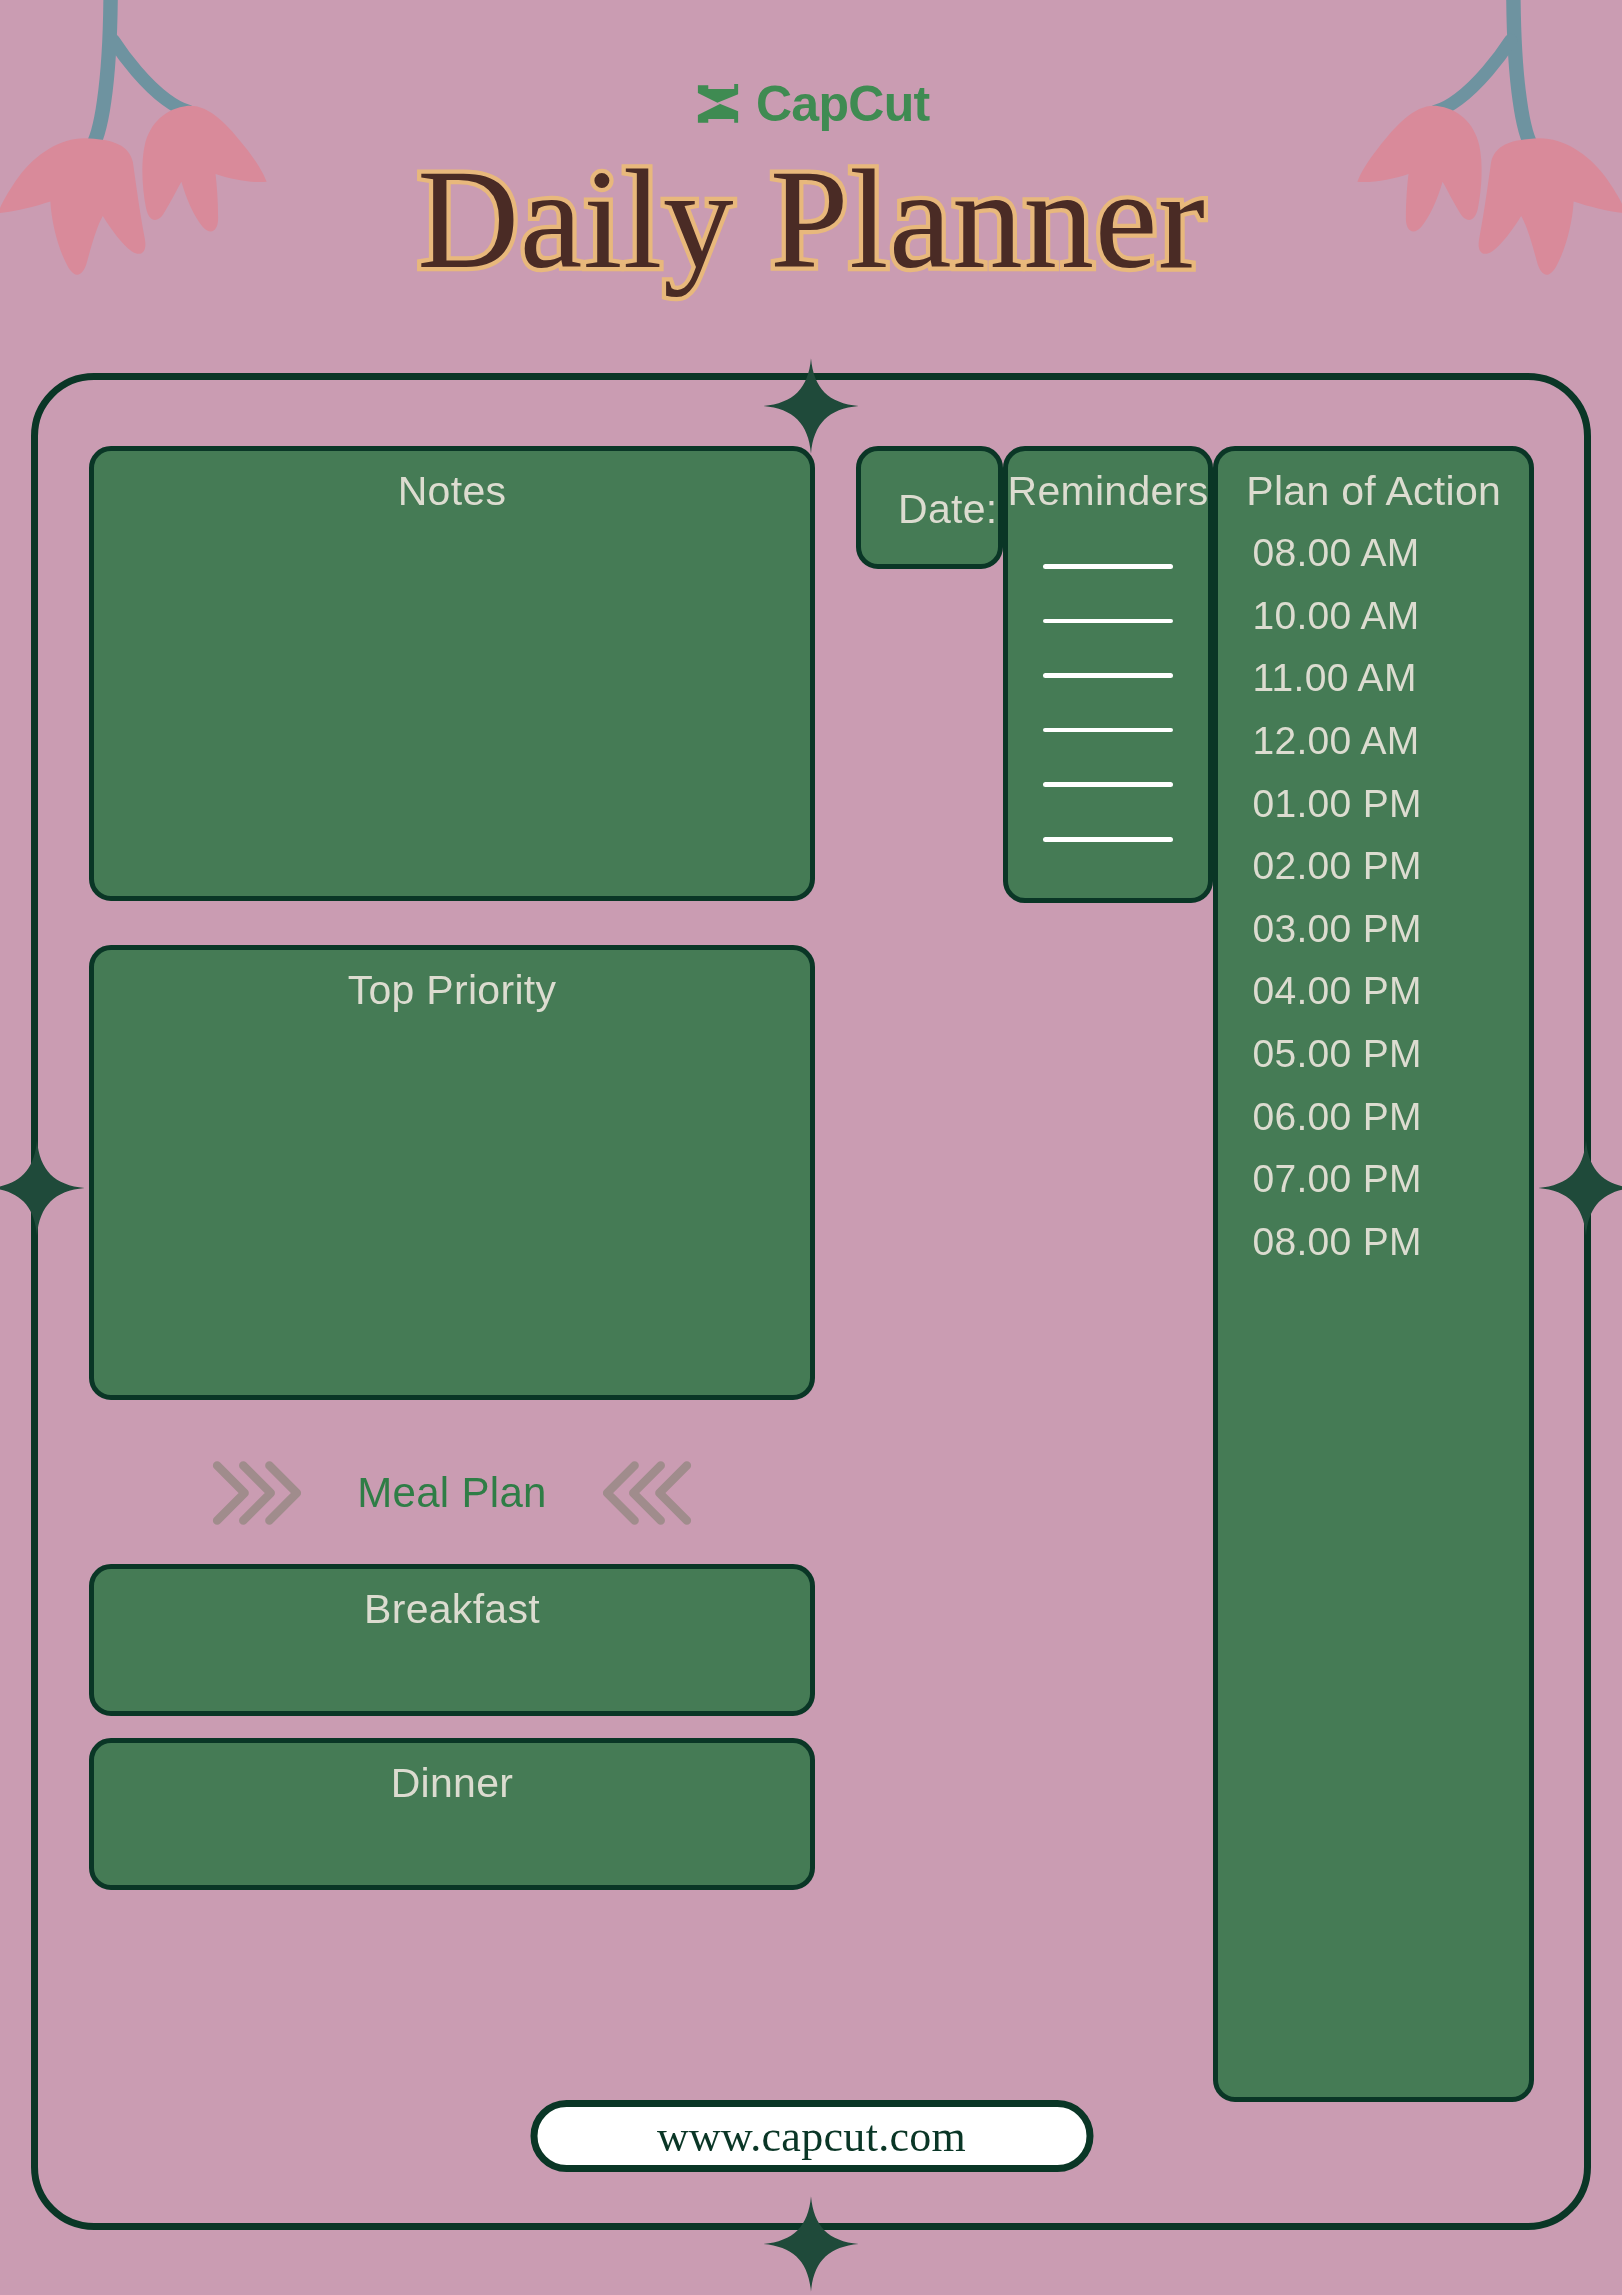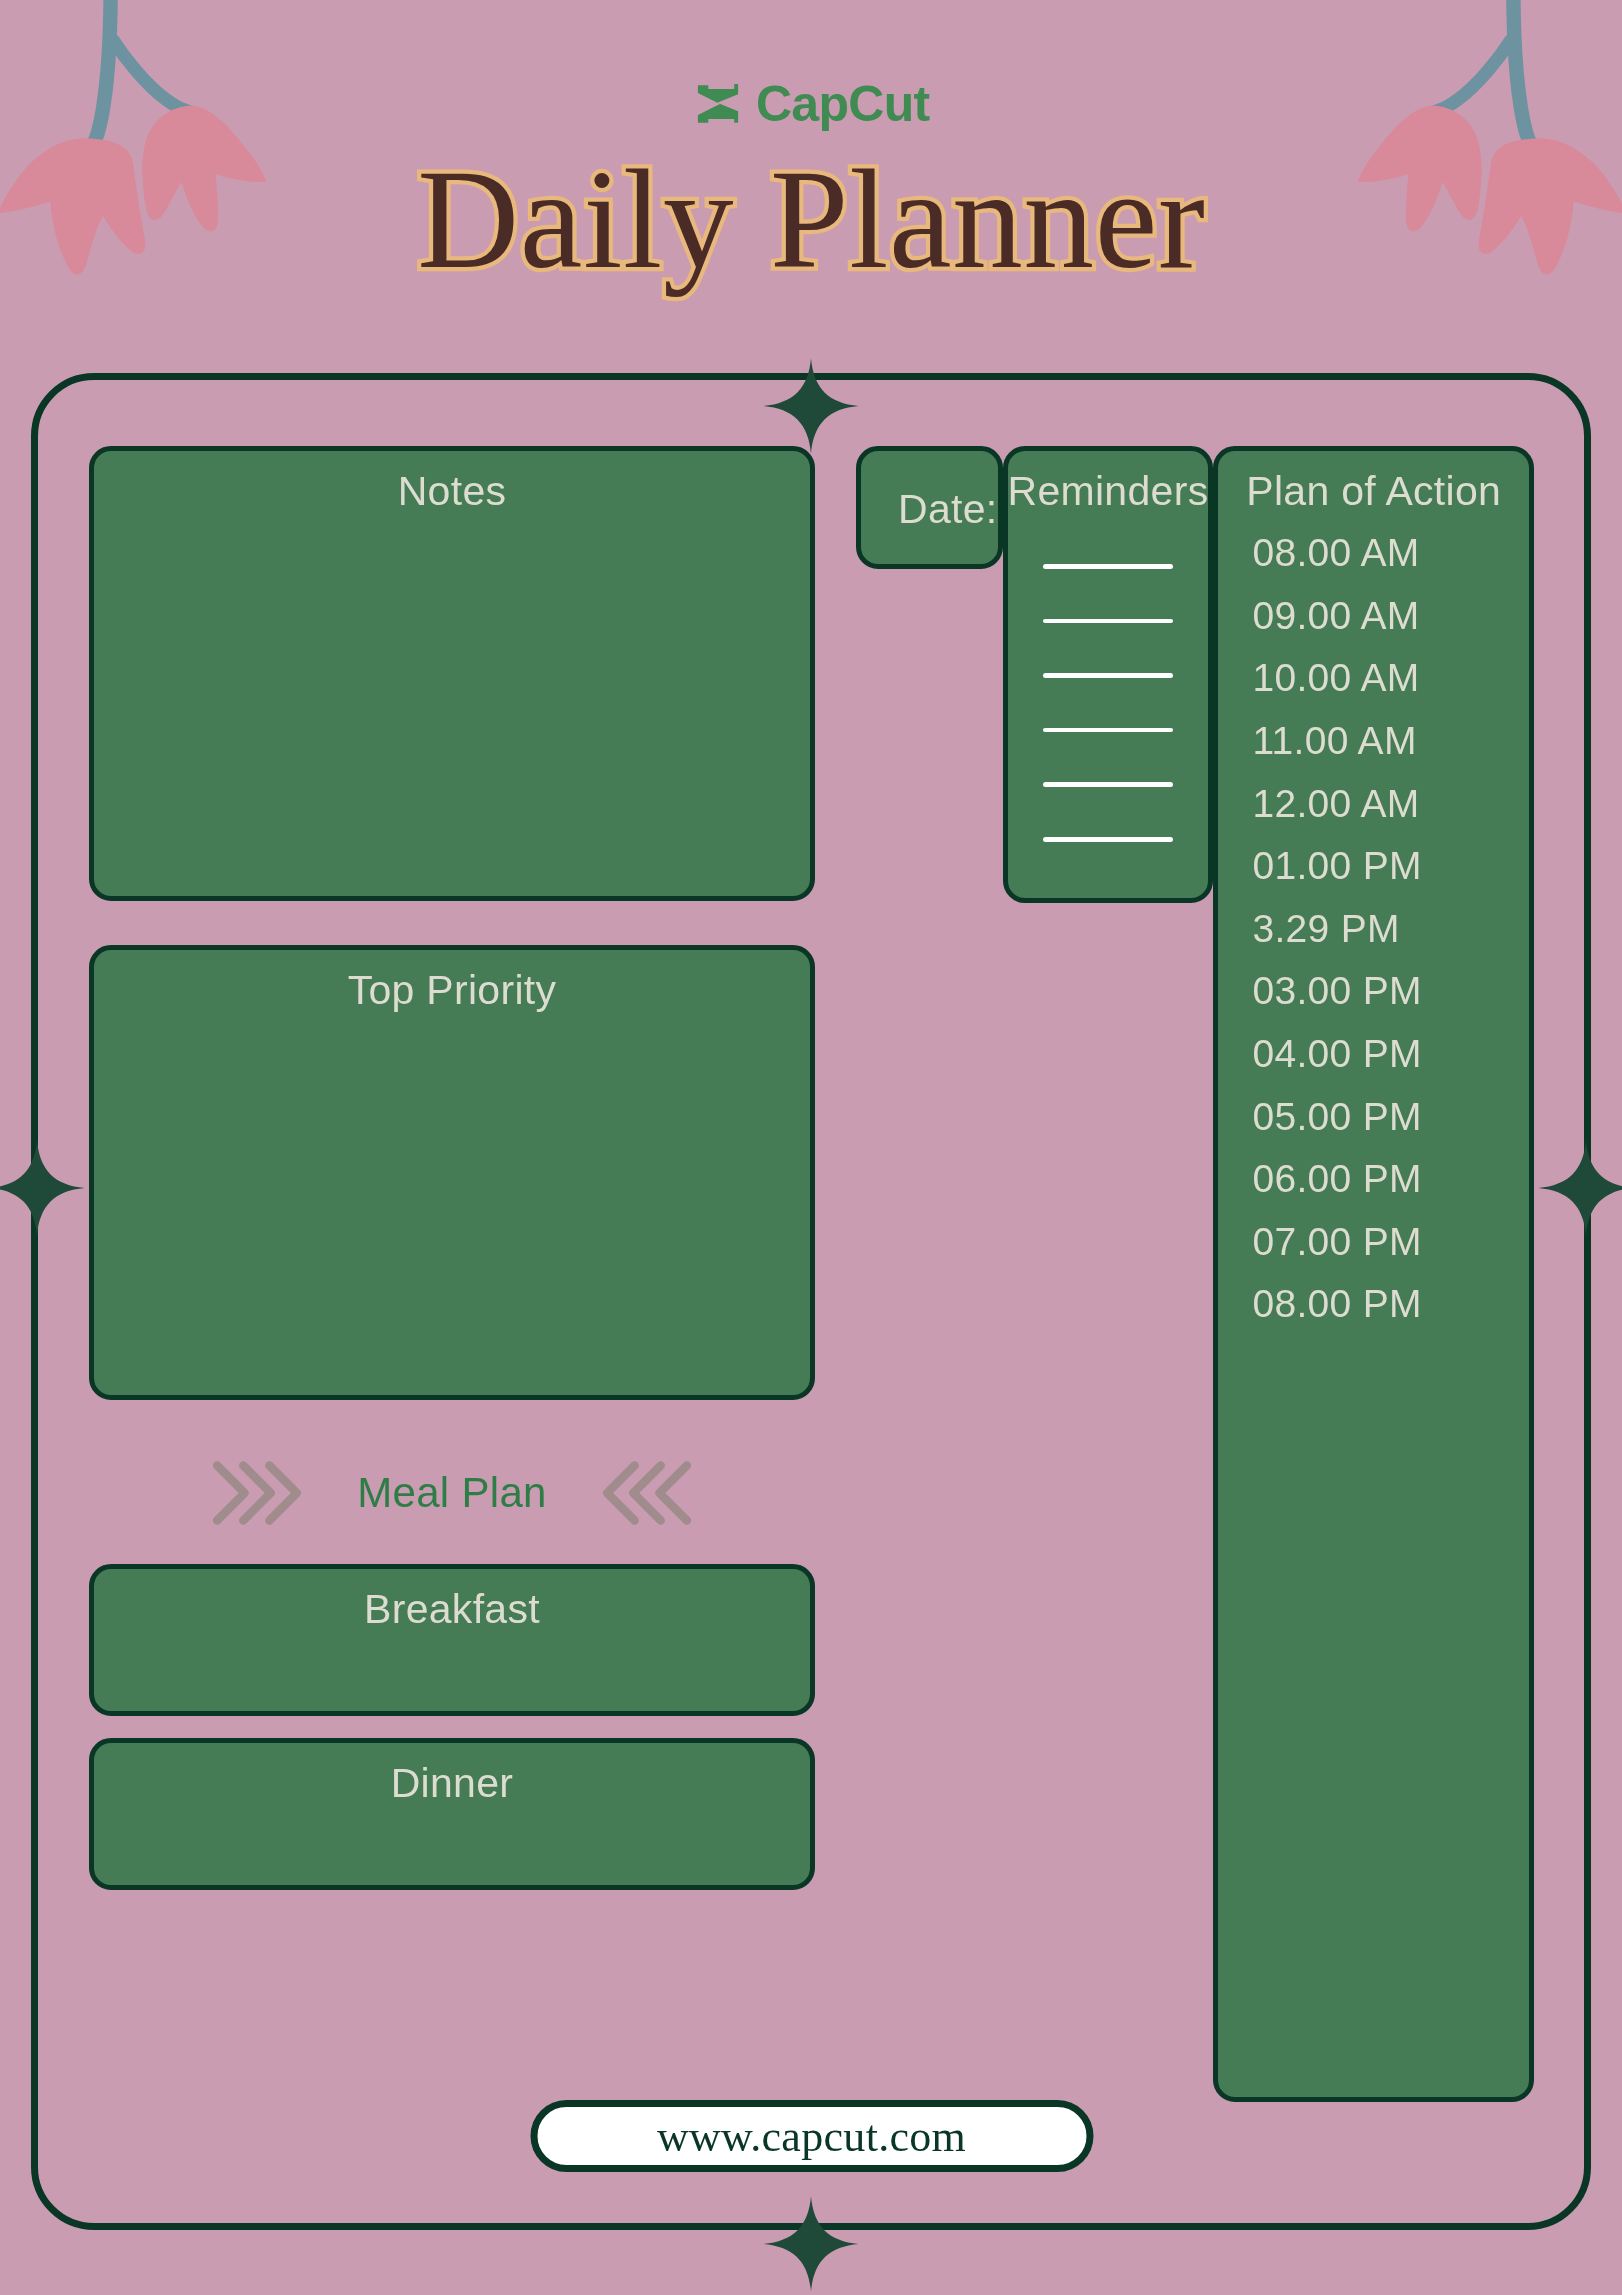--- a/index.html
+++ b/index.html
@@ -328,26 +328,25 @@
         <div class="rule"></div>
         <div class="rule"></div>
         <div class="rule"></div>
       </div>
     </div>
 
     <div class="panel plan-box">
       <div class="panel-title">Plan of Action</div>
       <div class="plan-list">
         <div class="plan-item">08.00 AM</div>
-        <div class="plan-item">09.00 AM</div>
         <div class="plan-item">10.00 AM</div>
         <div class="plan-item">11.00 AM</div>
         <div class="plan-item">12.00 AM</div>
         <div class="plan-item">01.00 PM</div>
-        <div class="plan-item">3.29 PM</div>
+        <div class="plan-item">02.00 PM</div>
         <div class="plan-item">03.00 PM</div>
         <div class="plan-item">04.00 PM</div>
         <div class="plan-item">05.00 PM</div>
         <div class="plan-item">06.00 PM</div>
         <div class="plan-item">07.00 PM</div>
         <div class="plan-item">08.00 PM</div>
       </div>
     </div>
 
   </div>

